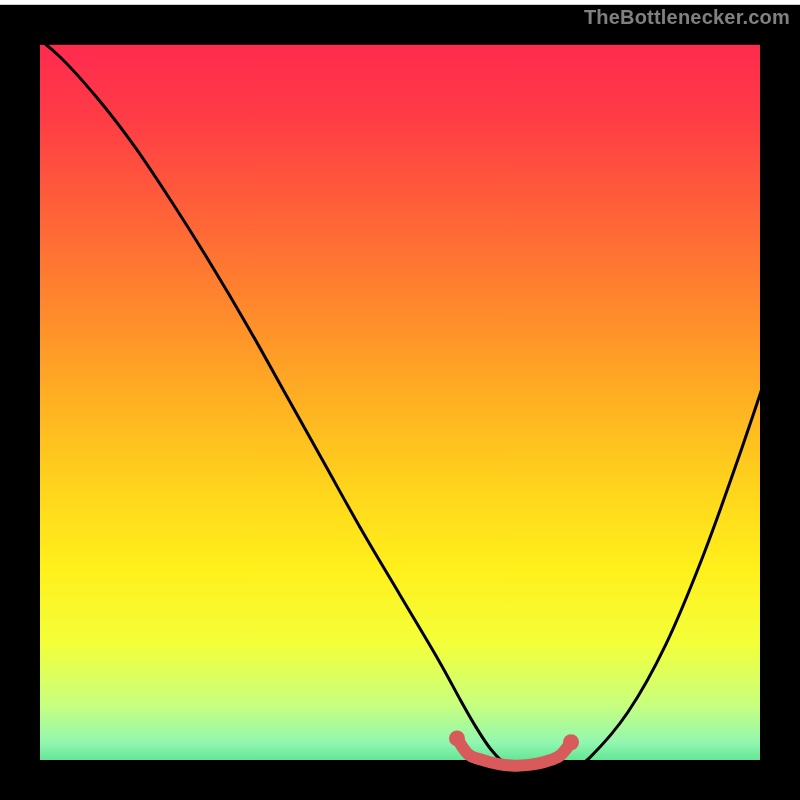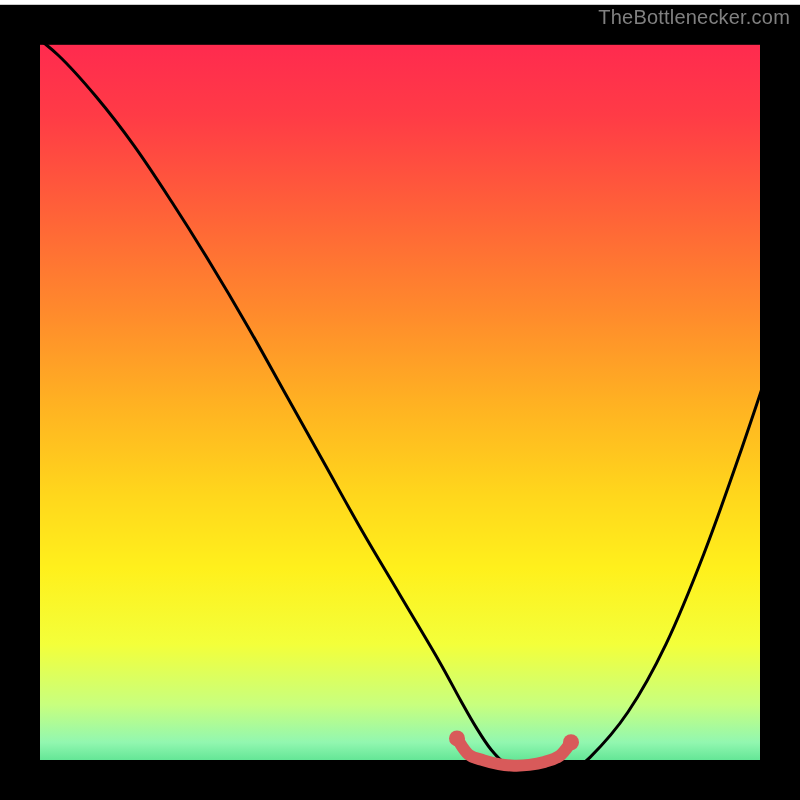--- a/index.html
+++ b/index.html
@@ -11,21 +11,21 @@
   .container {
     width: 800px;
     height: 800px;
     position: relative;
   }
   .watermark {
     position: absolute;
     top: 6px;
     right: 10px;
     font-size: 20px;
-    font-weight: normal;
+    font-weight: bold;
     color: #808080;
     z-index: 10;
     letter-spacing: 0.2px;
   }
   svg {
     display: block;
   }
 </style>
 </head>
 <body>

